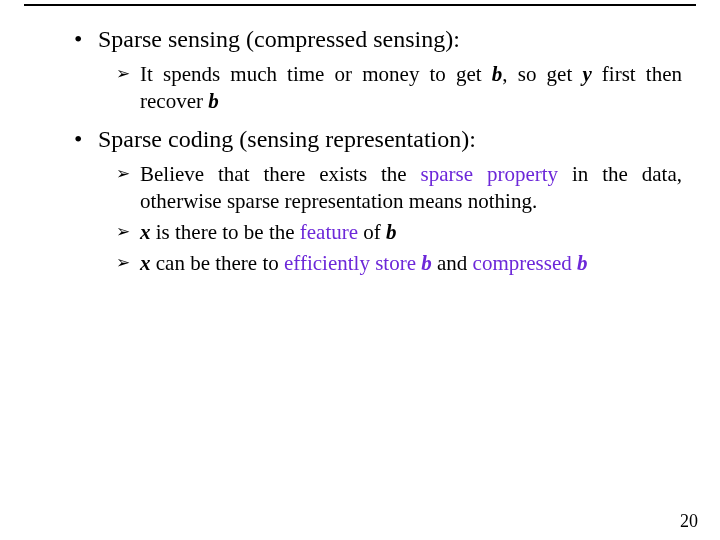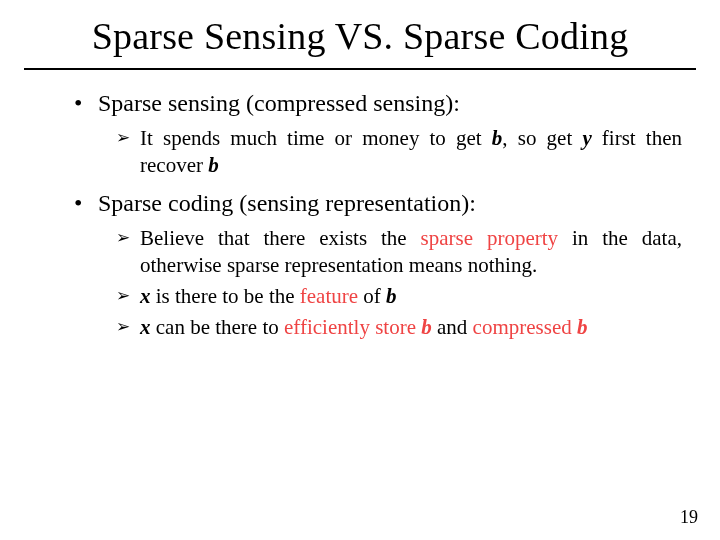--- a/index.html
+++ b/index.html
@@ -66,36 +66,35 @@
     text-align: justify;
   }
   ul.level2 > li .arrow {
     position: absolute;
     left: 0;
     top: 2px;
     font-size: 17px;
     font-family: Arial, sans-serif;
   }
   .bi { font-style: italic; font-weight: bold; }
-  .red { color: #ef4444; }
+  .red { color: #6d28d9; }
   .pagenum {
     position: absolute;
     right: 22px;
     bottom: 12px;
     font-size: 18px;
     color: #000;
     font-family: "Times New Roman", Times, serif;
   }
 </style>
 </head>
 <body>
 
 <div class="slide">
 
-  <div class="title">Sparse Sensing VS. Sparse Coding</div>
   <hr class="rule">
 
   <div class="body">
     <ul class="level1">
 
       <li>
         <span>Sparse sensing (compressed sensing):</span>
         <ul class="level2">
           <li>
             <span class="arrow">➢</span>
@@ -118,14 +117,14 @@
           <li>
             <span class="arrow">➢</span>
             <span class="bi">x</span><span> can be there to </span><span class="red">efficiently store </span><span class="bi red">b</span><span> and </span><span class="red">compressed </span><span class="bi red">b</span>
           </li>
         </ul>
       </li>
 
     </ul>
   </div>
 
-  <div class="pagenum">19</div>
+  <div class="pagenum">20</div>
 </div>
 
 </body></html>

